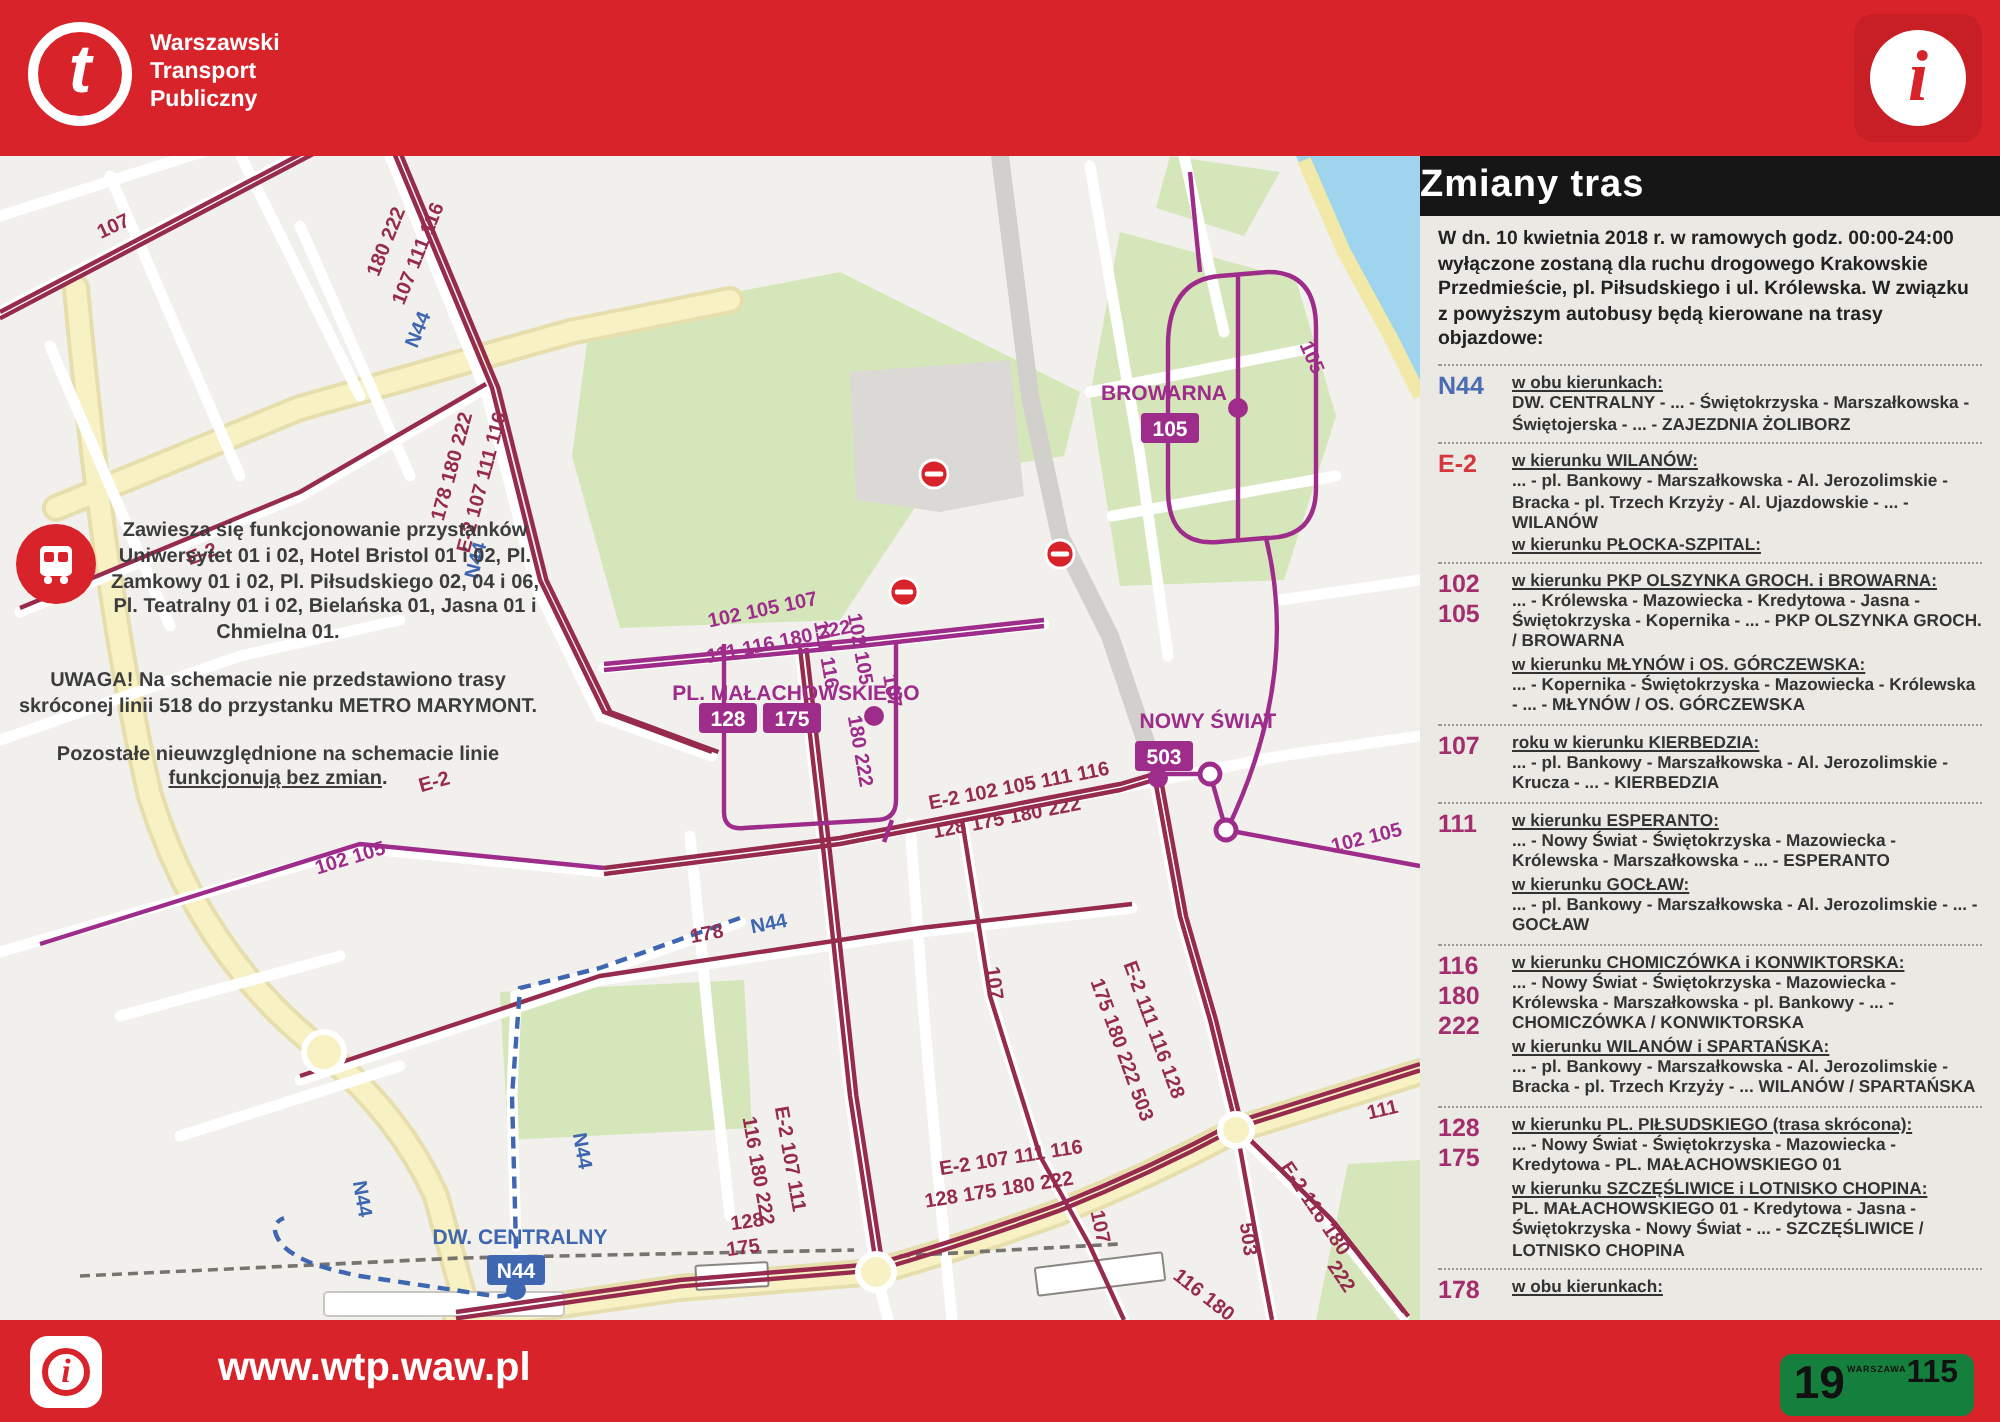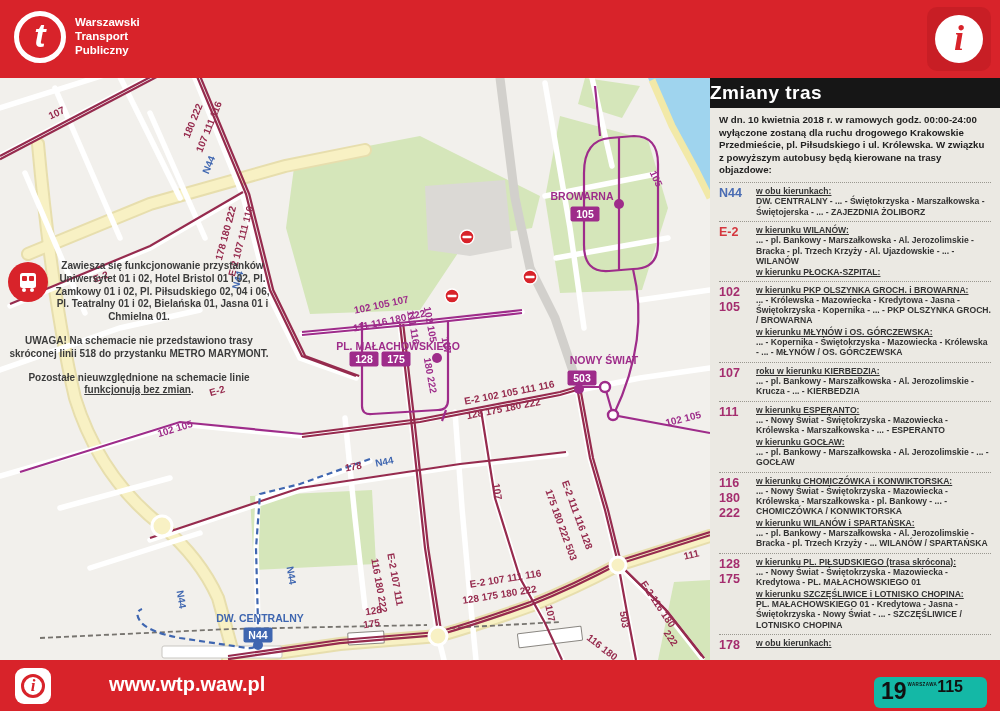--- a/index.html
+++ b/index.html
@@ -39,21 +39,21 @@
   .blk-header{text-decoration:underline;}
   .blk-text{margin-bottom:1px;}
 
   
   .footer{position:absolute;left:0;top:660px;width:1000px;height:51px;background:#d8232a;color:#fff;}
   .foot-icon{position:absolute;left:15px;top:8px;width:36px;height:36px;background:#fff;border-radius:9px;display:flex;align-items:center;justify-content:center;}
   .foot-icon-ring{width:24px;height:24px;border:3px solid #d8232a;border-radius:50%;display:flex;align-items:center;justify-content:center;}
   .foot-i{font-family:"Liberation Serif","DejaVu Serif",serif;font-weight:bold;font-style:italic;color:#d8232a;font-size:17px;line-height:1;margin-top:-2px;}
   .website{position:absolute;left:64px;top:13px;font-size:20px;font-weight:bold;margin-left:45px;}
   .more-info{position:absolute;right:13px;top:20px;font-size:10px;font-weight:bold;text-align:left;}
-  .phone-box{position:absolute;right:13px;top:17px;background:#14b8a6;color:#111;border-radius:6px;height:31px;padding:2px 24px 0 7px;display:flex;align-items:flex-start;}
+  .phone-box{position:absolute;right:13px;top:17px;background:#15803d;color:#111;border-radius:6px;height:31px;padding:2px 8px 0 7px;display:flex;align-items:flex-start;}
   .phone-19{font-size:23px;font-weight:bold;line-height:1.1;}
   .phone-col{display:flex;flex-direction:row;margin-left:1px;}
   .phone-city{font-size:4.5px;font-weight:bold;letter-spacing:.4px;line-height:1;margin-top:4px;}
   .phone-115{font-size:16px;font-weight:bold;line-height:1;}
 </style>
 </head>
 <body>
 
 <div class="page">
 

